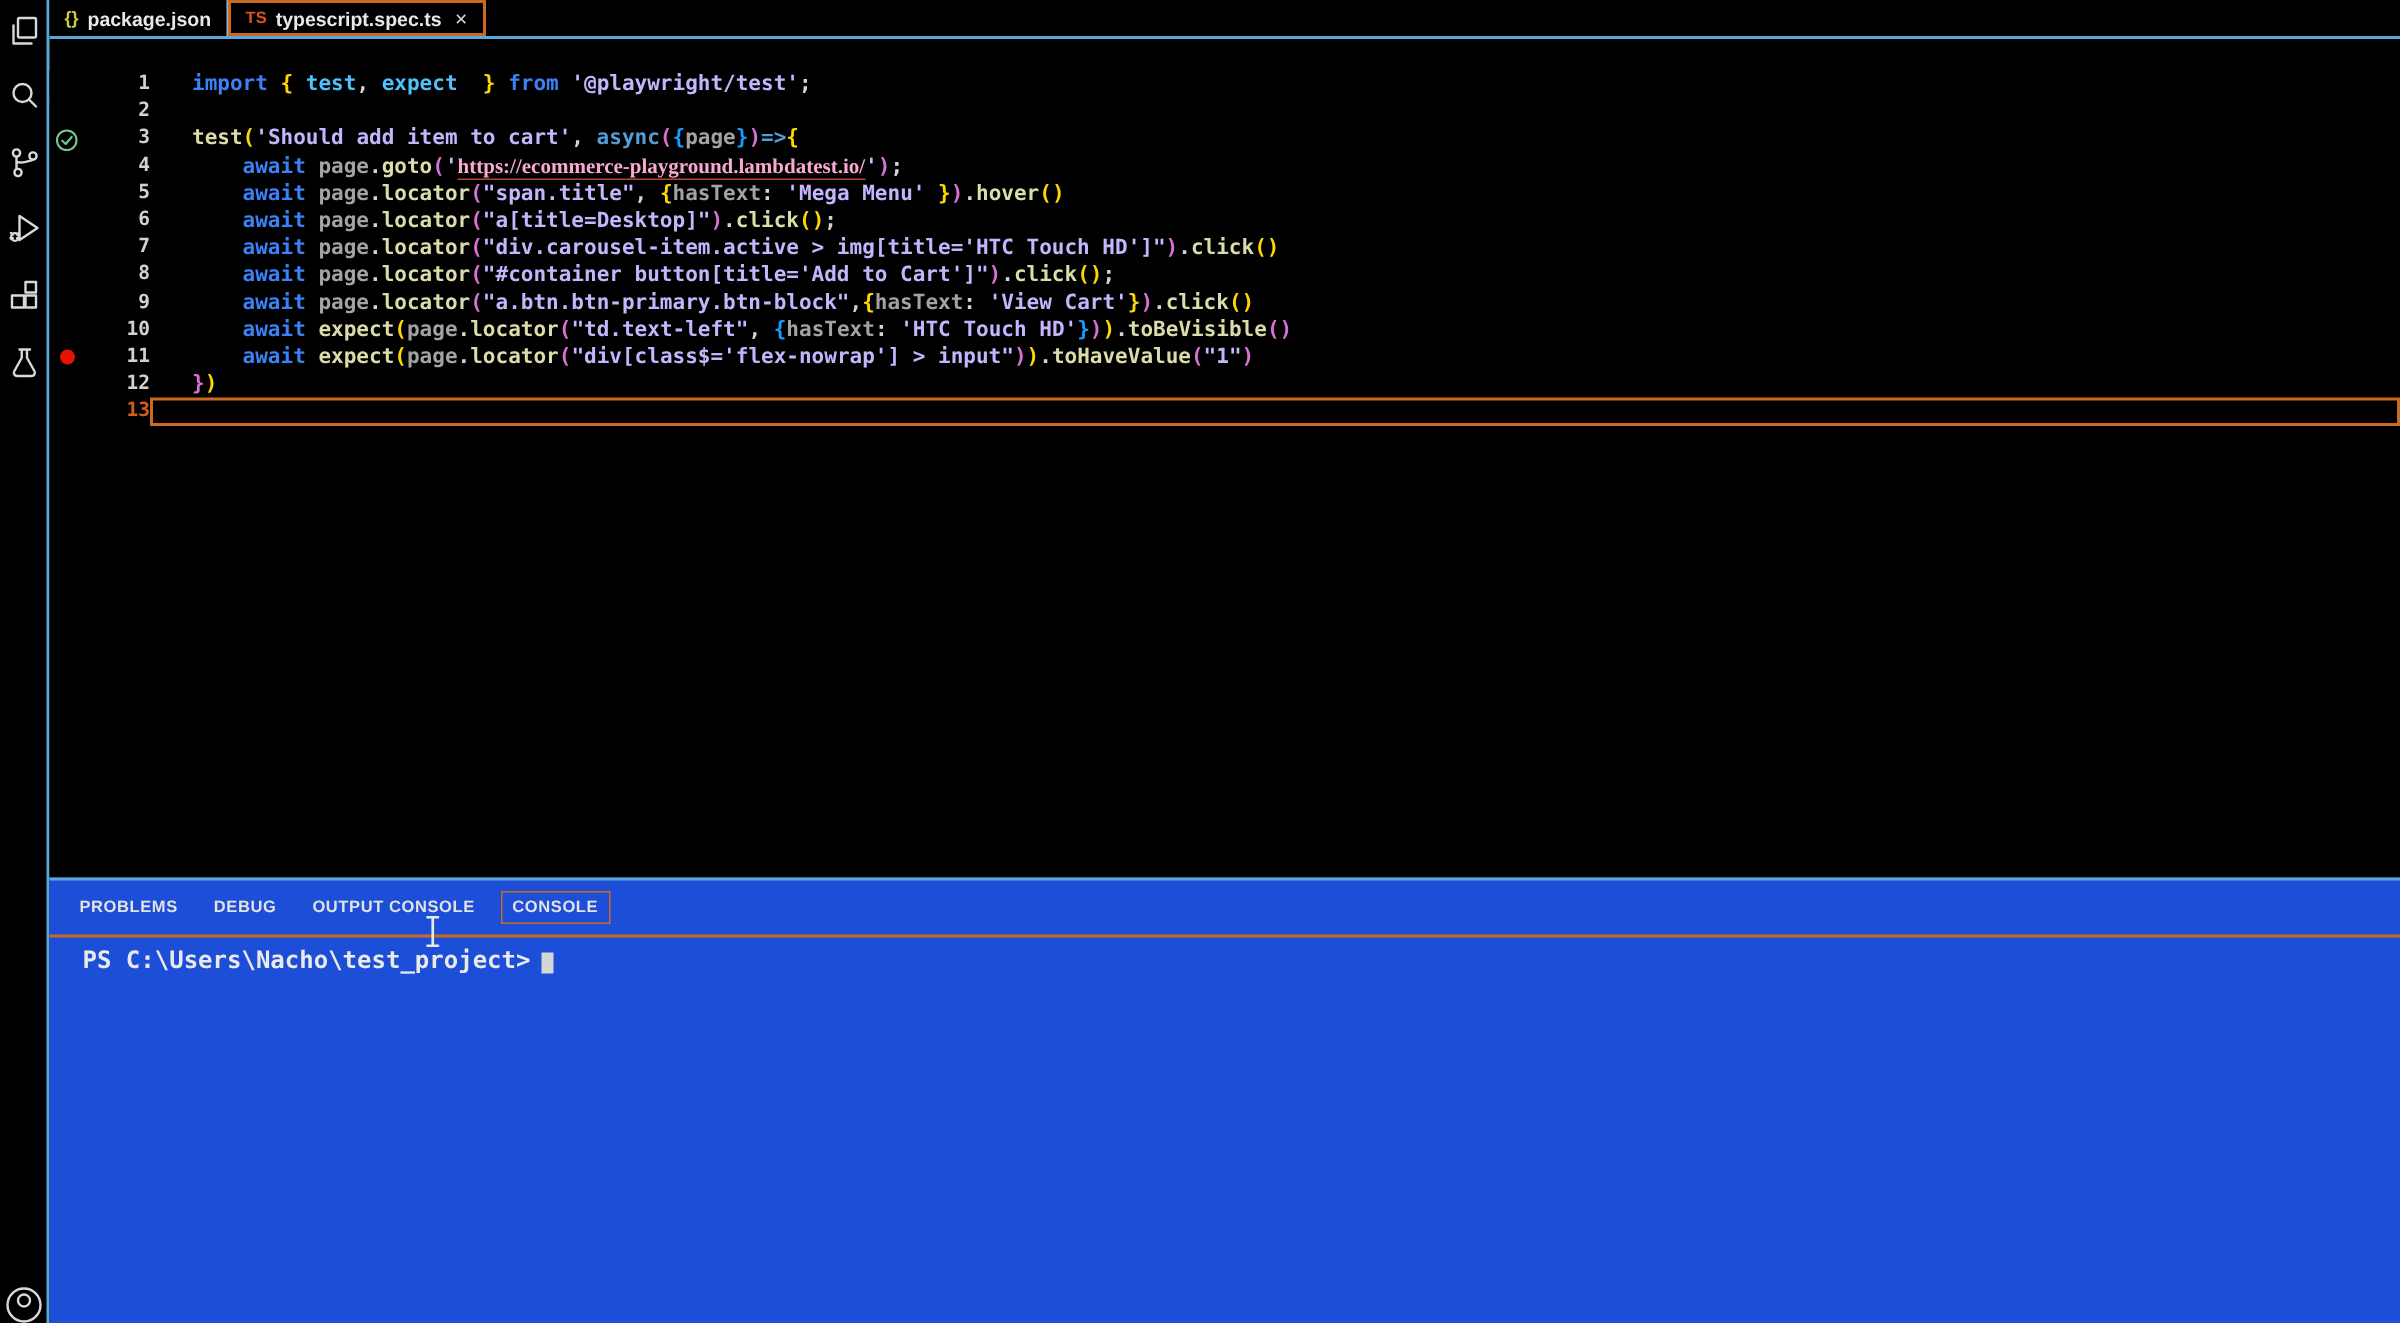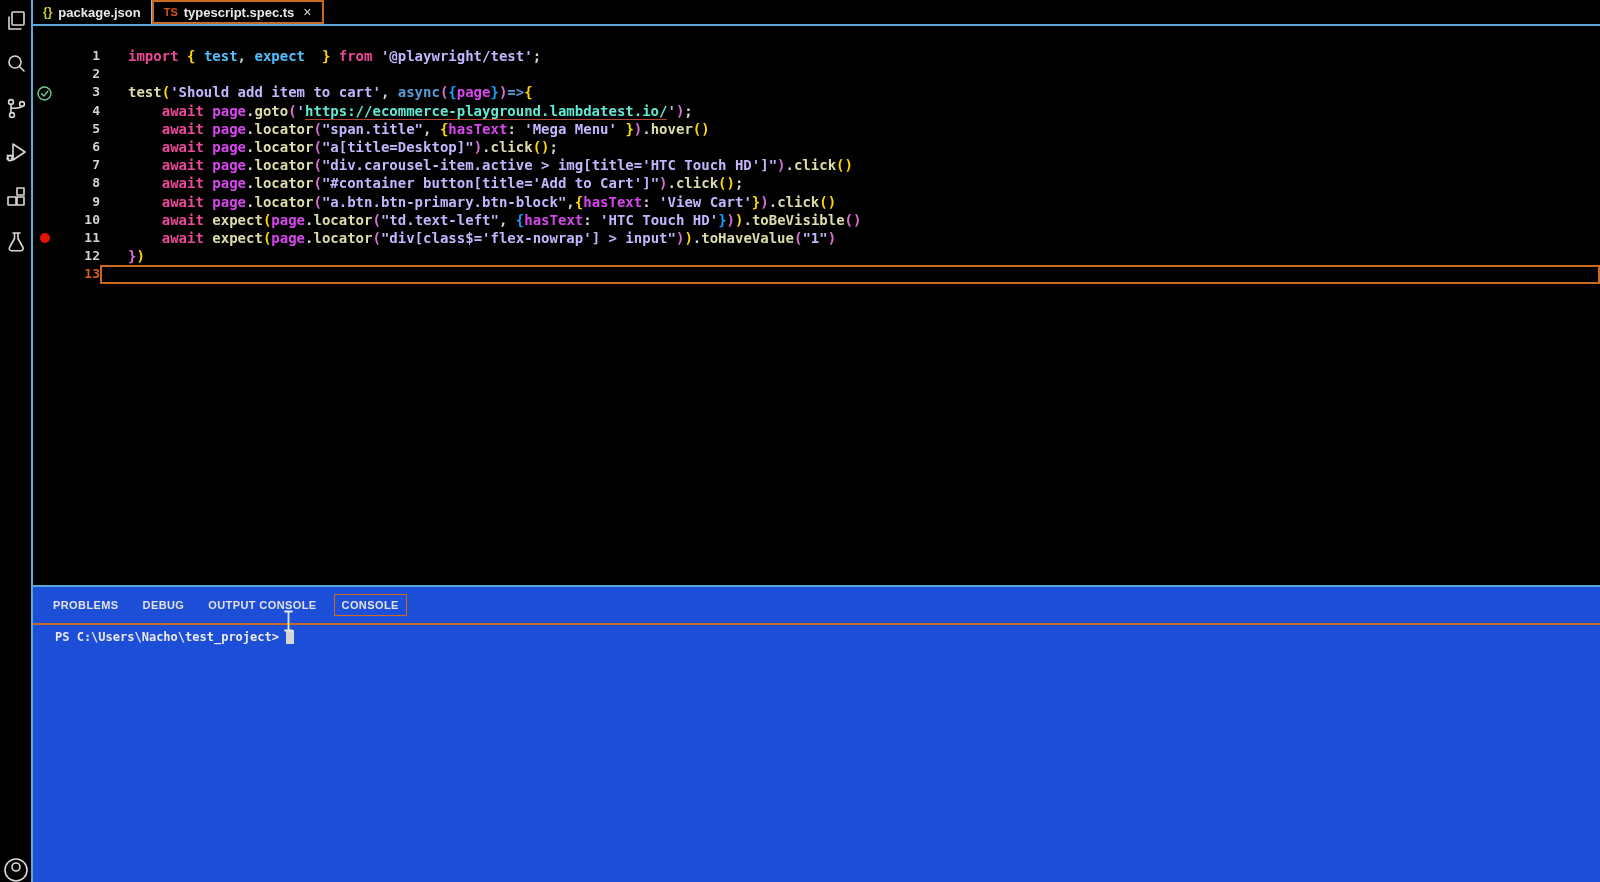--- a/index.html
+++ b/index.html
@@ -31,35 +31,35 @@
   #breadcrumb .sep{color:#9a9a9a;}
   #breadcrumb .bc-ts{color:#d9531e;font-weight:bold;font-size:10px;}
 
   
   #editor{position:absolute;left:0;top:47px;right:0;height:538px;background:#000;}
   .code-row{display:flex;height:18.2px;line-height:18.2px;
             font-family:"DejaVu Sans Mono","Liberation Mono",monospace;font-size:14px;font-weight:bold;}
   .gutter{width:67px;flex:0 0 67px;text-align:right;color:#d2d2d2;font-size:13px;}
   .gutter.cur{color:#d65d20;}
   .code-text{padding-left:28px;white-space:pre;}
-  .tk-k{color:#ec4899}.tk-kb{color:#569cd6}.tk-v{color:#4fc1ff}.tk-p{color:#d946ef}
+  .tk-k{color:#3b82f6}.tk-kb{color:#569cd6}.tk-v{color:#4fc1ff}.tk-p{color:#a3a3a3}
   .tk-f{color:#dcdcaa}.tk-s{color:#c4b5fd}.tk-w{color:#d4d4d4}
   .tk-b1{color:#ffd700}.tk-b2{color:#da70d6}.tk-b3{color:#179fff}
-  .tk-su{color:#5eead4;border-bottom:1.5px solid #b3492b;}
+  .tk-su{color:#f9a8d4;border-bottom:1.5px solid #b3492b;font-family:Liberation Serif, serif;}
   #active-line-box{position:absolute;left:67px;top:218.4px;right:0;height:15px;border:2px solid #c96a20;}
   #test-pass-icon{position:absolute;left:4px;top:38.5px;width:15px;height:15px;}
   #breakpoint-dot{position:absolute;left:7px;top:186px;width:10px;height:10px;border-radius:50%;background:#e51400;}
 
   
   #panel{position:absolute;left:0;top:585px;right:0;height:355px;background:#1d4ed8;border-top:2px solid #5aa7da;box-sizing:border-box;}
   #panel-tabs{display:flex;align-items:center;height:36px;padding-left:13px;gap:10px;border-bottom:2px solid #c96a20;}
   .panel-tab{font-size:11px;font-weight:bold;letter-spacing:.4px;color:#e2e2e2;padding:4px 7px;cursor:pointer;white-space:nowrap;}
   .panel-tab.active{border:1.5px solid #c96a20;}
   #terminal{position:relative;padding:5px 0 0 22px;
-            font-family:"DejaVu Sans Mono","Liberation Mono",monospace;font-size:12px;font-weight:bold;color:#eaeaea;}
+            font-family:"DejaVu Sans Mono","Liberation Mono",monospace;font-size:16px;font-weight:bold;color:#eaeaea;}
   #term-caret{display:inline-block;width:8px;height:14px;background:#d6d6d6;margin-left:7px;vertical-align:text-bottom;}
 
   
   #mouse-ibeam{position:absolute;left:282px;top:610px;}
 </style>
 </head>
 <body>
 
 <div id="screen">
 

